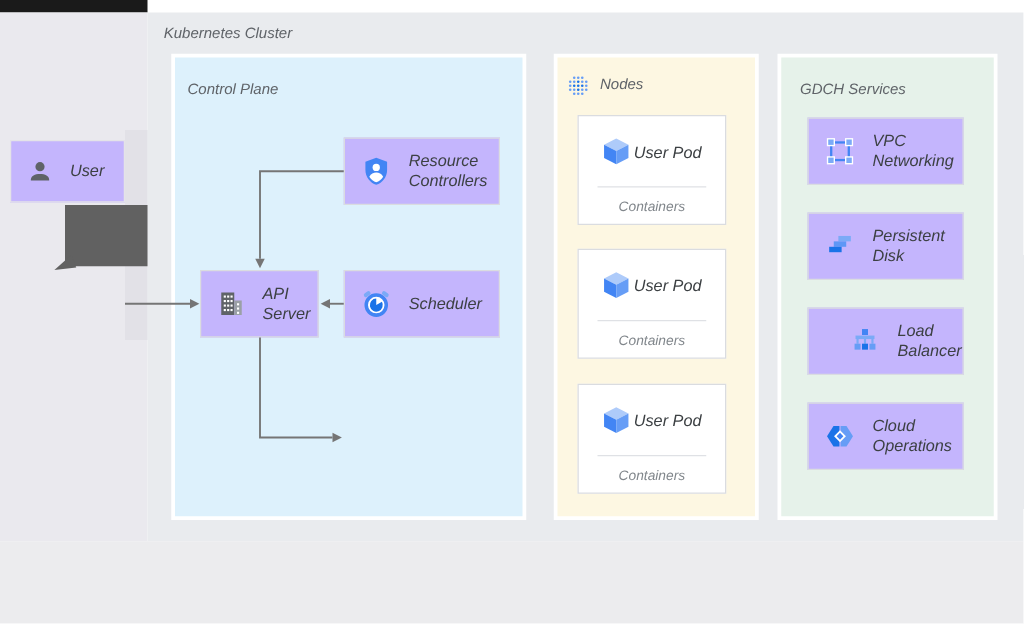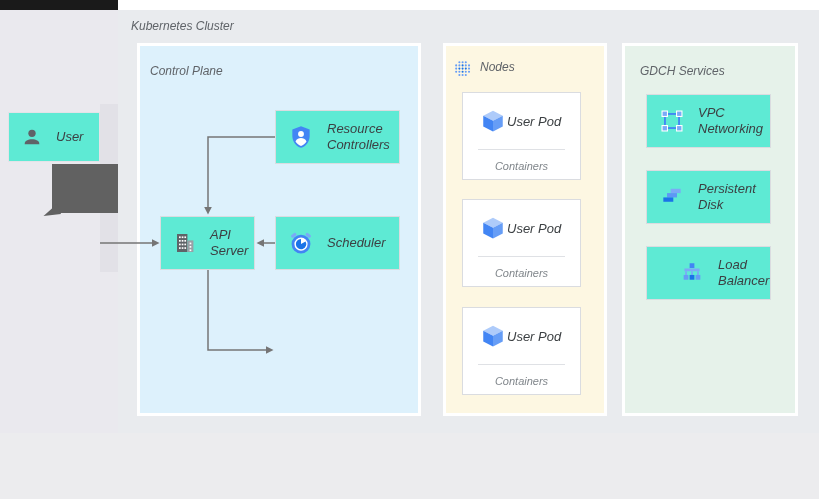--- a/index.html
+++ b/index.html
@@ -7,21 +7,21 @@
           font-family:"Liberation Sans",sans-serif;font-style:italic;-webkit-font-smoothing:antialiased;}
   .abs{position:absolute;}
   .black-bar{left:0;top:0;width:118px;height:10px;background:#1a1a1a;}
   .left-strip{left:0;top:10px;width:118px;height:423px;background:#eae9ee;}
   .left-strip-shade{left:100px;top:104px;width:18px;height:168px;background:#e2e1e7;}
   .cluster{left:118px;top:10px;width:701px;height:423px;background:#e9ebee;}
   .bottom-strip{left:0;top:433px;width:819px;height:66px;background:#ececee;}
   .cluster-label{left:131px;top:19px;font-size:12px;color:#5f6368;}
   .panel{box-shadow:0 0 0 3px #fff;}
   .panel-label{font-size:12px;color:#5f6368;}
-  .node{background:#5eead4;border:1px solid #dadce0;box-sizing:border-box;
+  .node{background:#c4b5fd;border:1px solid #dadce0;box-sizing:border-box;
         display:flex;align-items:center;gap:13px;padding:0 10px 0 12px;}
   .node .lbl{font-size:13px;line-height:16px;color:#3c4043;}
   .plain{border:1px solid #e4e3e8;}
   .pod{background:#fff;border:1px solid #dadce0;box-sizing:border-box;display:block;}
   .pod-top{height:56px;display:flex;align-items:center;gap:1px;padding-left:17px;}
   .pod-top .lbl{font-size:13px;color:#3c4043;}
   .pod-div{border-top:1px solid #dfe1e5;margin:0 15px;}
   .pod-sub{text-align:center;font-size:11px;color:#80868b;margin-top:10px;}
   .hdr{display:flex;align-items:flex-start;gap:9px;}
   svg{display:block;flex:none;}
@@ -219,20 +219,31 @@
         <rect x="5" y="7.8" width="14" height="2.6" fill="#7baaf7"></rect>
         <path d="M6.5 10.4v3.4M12 10.4v3.4M17.5 10.4v3.4" stroke="#7baaf7" stroke-width="1.6" fill="none"></path>
         <rect x="4.3" y="13.8" width="4.4" height="4.4" fill="#669df6"></rect>
         <rect x="9.8" y="13.8" width="4.4" height="4.4" fill="#1a73e8"></rect>
         <rect x="15.3" y="13.8" width="4.4" height="4.4" fill="#669df6"></rect>
       </svg>
     </span>
     <span class="lbl" style="max-width:72px;">Load Balancer</span>
   </div>
 
+  <div class="abs node" style="left:646px;top:322px;width:125px;height:54px;">
+    <span>
+      <svg width="26" height="26" viewBox="0 0 24 24">
+        <path d="M7.2 4.5h4.4v15H7.2L2.4 12z" fill="#1a73e8"></path>
+        <path d="M12.4 4.5h4.4L21.6 12l-4.8 7.5h-4.4z" fill="#669df6"></path>
+        <polygon points="12,7.6 16.4,12 12,16.4 7.6,12" fill="#fff"></polygon>
+        <polygon points="12,9.5 14.5,12 12,14.5 9.5,12" fill="#4285f4"></polygon>
+      </svg>
+    </span>
+    <span class="lbl" style="max-width:72px;">Cloud Operations</span>
+  </div>
 
   <svg class="abs" style="left:0;top:0;" width="819" height="499" viewBox="0 0 819 499">
 
     <g>
       <rect x="52" y="164" width="66" height="49" fill="#616161"></rect>
       <polygon points="43.5,216 57,204 61,214" fill="#616161"></polygon>
     </g>
 
     <g stroke="#757575" stroke-width="1.5" fill="#757575">
       <line x1="100" y1="243" x2="152" y2="243"></line>

